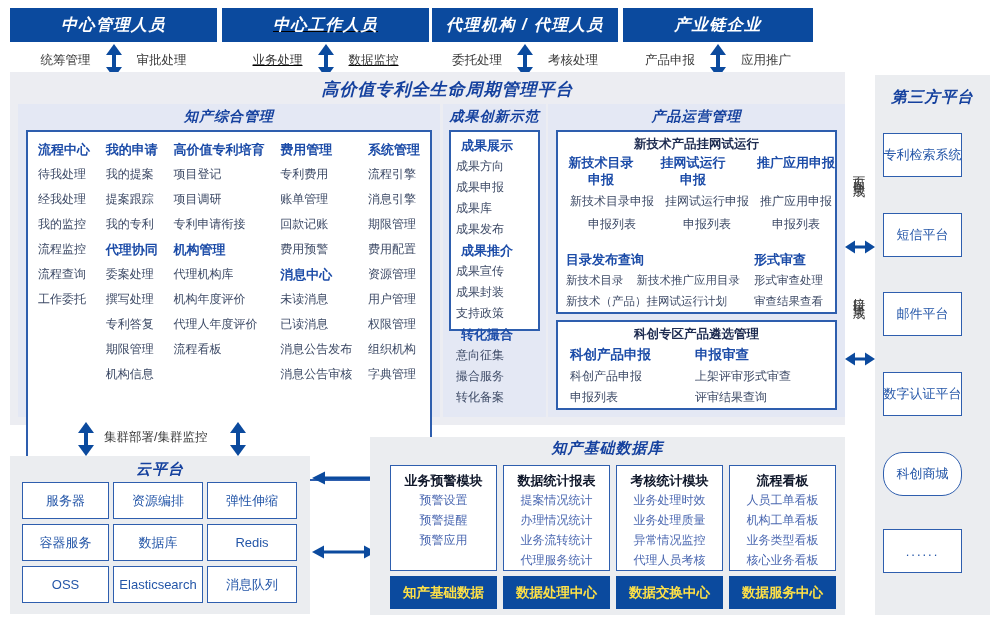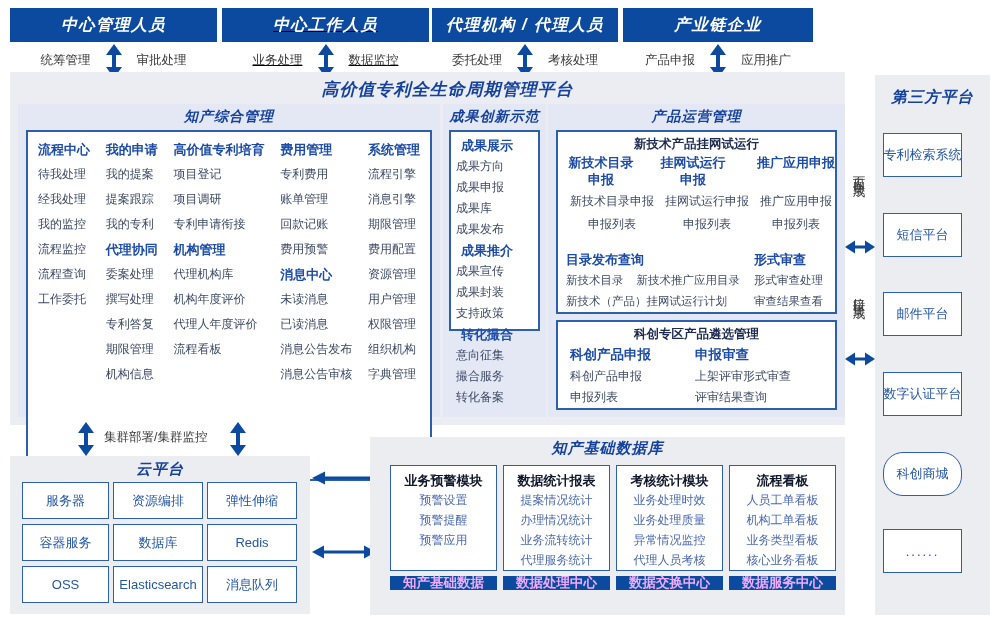--- a/index.html
+++ b/index.html
@@ -90,21 +90,21 @@
   .db-panel{left:370px;top:437px;width:475px;height:178px;background:#ebedf0;}
   .db-panel .panel-title{top:2px;}
   .db-grid{position:absolute;left:20px;top:28px;display:grid;grid-template-columns:repeat(4,107px);gap:6px;}
   .db-module{
     height:106px;background:#fff;border:1.5px solid #2e5eae;box-sizing:border-box;text-align:center;
   }
   .db-module .blk-hd{margin-top:5px;line-height:19px;color:#0f172a;}
   .db-module .blk-it{color:#4b68b1;line-height:20px;}
   .db-centers{position:absolute;left:20px;top:139px;display:grid;grid-template-columns:repeat(4,107px);gap:6px;}
   .db-center{
-    height:14px;background:#0b4a9e;color:#f0abfc;font-weight:700;font-size:13.5px;
+    height:33px;background:#0b4a9e;color:#fde047;font-weight:700;font-size:13.5px;
     display:flex;align-items:center;justify-content:center;white-space:nowrap;
   }
   
   .tp-panel{left:875px;top:75px;width:115px;height:540px;background:#ebedf0;}
   .tp-panel .panel-title{top:12px;font-size:15.5px;}
   .tp-box{
     position:absolute;left:8px;width:79px;height:44px;background:#fff;border:1.5px solid #2e5eae;box-sizing:border-box;
     display:flex;align-items:center;justify-content:center;font-size:13px;color:#2456a8;white-space:nowrap;
   }
   .tp-box:nth-child(1){top:58px;}

